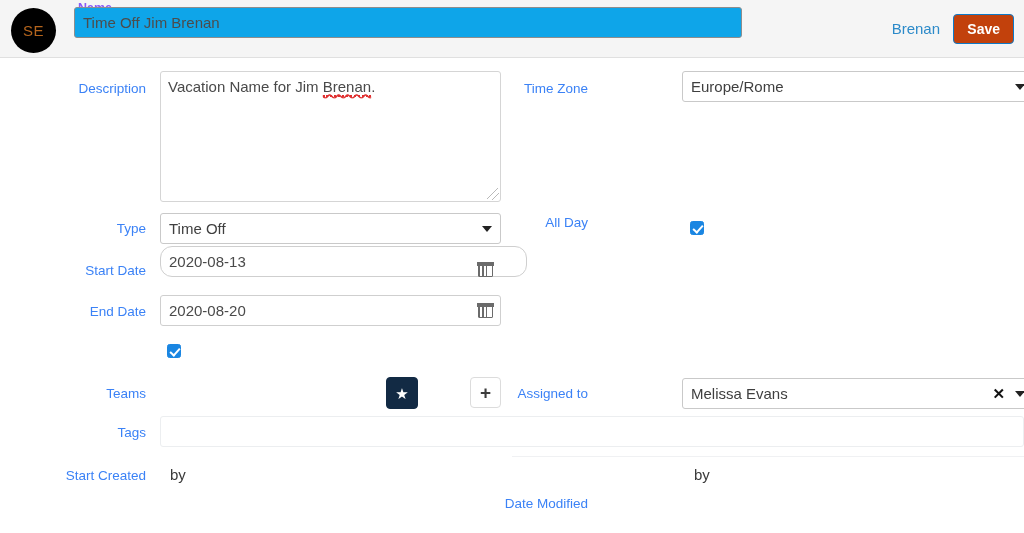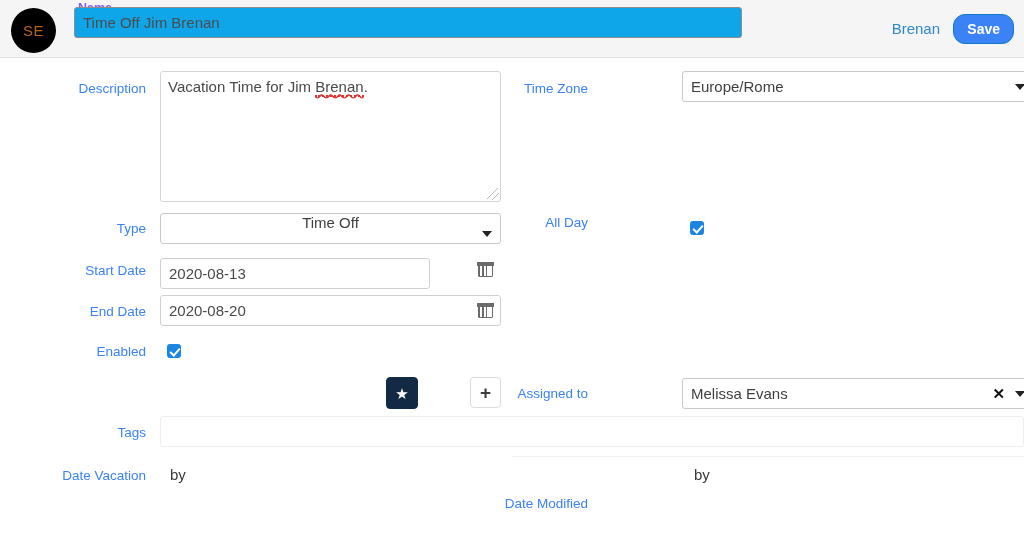--- a/index.html
+++ b/index.html
@@ -41,22 +41,22 @@
     outline:none;
   }
   .cancel-btn {
     position:absolute; right:78px; top:16px;
     font-size:15px; color:#2c8ac9; background:none; border:none;
     cursor:pointer; padding:4px 6px;
     font-family:"Liberation Sans", sans-serif;
   }
   .save-btn {
     position:absolute; right:10px; top:14px;
-    background:#3b82f6; color:#ffffff;
-    border:1px solid #0d7ac8; border-radius:12px;
+    background:#c2410c; color:#ffffff;
+    border:1px solid #0d7ac8; border-radius:4px;
     font-size:14px; font-weight:bold;
     padding:6px 13px; cursor:pointer;
     font-family:"Liberation Sans", sans-serif;
   }
 
   
   .body { position:absolute; left:0; top:58px; width:1024px; height:475px; }
 
   .lbl {
     position:absolute;
@@ -193,68 +193,68 @@
     <div class="name-label">Name</div>
     <input class="name-input" type="text" value="Time Off Jim Brenan" style="">
     <button class="cancel-btn">Brenan</button>
     <button class="save-btn">Save</button>
   </div>
 
   <div class="body">
 
     <div class="lbl" style="left:0px; top:23px; width:146px;">Description</div>
     <div class="desc-area"></div>
-    <div class="desc-text"><span>Vacation Time for Jim </span><span class="spell">Brenan</span><span>.</span></div>
+    <div class="desc-text"><span>Vacation Name for Jim </span><span class="spell">Brenan</span><span>.</span></div>
     <div class="resize-grip"></div>
 
     <div class="lbl" style="left:470px; top:23px; width:118px;">Time Zone</div>
     <div class="selectbox" style="left:682px; top:13px; width:352px; height:31px;">
       <span>Europe/Rome</span>
       <span class="caret"></span>
     </div>
 
     <div class="lbl" style="left:0px; top:163px; width:146px;">Type</div>
-    <div class="selectbox" style="left:160px; top:155px; width:341px; height:31px;flex-direction:column;">
+    <div class="selectbox" style="left:160px; top:155px; width:341px; height:31px;">
       <span>Time Off</span>
       <span class="caret"></span>
     </div>
 
     <div class="lbl" style="left:470px; top:157px; width:118px;">All Day</div>
     <div class="chk" style="left:690px; top:163px;"></div>
 
     <div class="lbl" style="left:0px; top:205px; width:146px;">Start Date</div>
-    <input class="field" style="left: 160px; top: 200px; width: 270px; height: 31px;" type="text" value="2020-08-13">
+    <input class="field" style="left: 160px; top: 188px; width: 367px; height: 31px; border-radius: 12px;" type="text" value="2020-08-13">
     <span class="cal-icon" style="left:478px; top:205px;"></span>
 
     <div class="lbl" style="left:0px; top:246px; width:146px;padding-left:20px;">End Date</div>
     <input class="field" style="left: 160px; top: 237px; width: 341px; height: 31px;" type="text" value="2020-08-20">
     <span class="cal-icon" style="left:478px; top:246px;"></span>
 
-    <div class="lbl" style="left:0px; top:286px; width:146px;">Enabled</div>
     <div class="chk" style="left:167px; top:286px;"></div>
 
+    <div class="lbl" style="left:0px; top:328px; width:146px;">Teams</div>
     <div class="icon-btn star-btn" style="left:386px; top:319px; width:32px; height:32px;">
       <span class="star-glyph">★</span>
     </div>
     <div class="icon-btn plus-btn" style="left:470px; top:319px; width:31px; height:31px;">
       <span class="plus-glyph">+</span>
     </div>
 
     <div class="lbl" style="left:470px; top:328px; width:118px;">Assigned to</div>
     <div class="selectbox" style="left:682px; top:320px; width:352px; height:31px;">
       <span>Melissa Evans</span>
       <span class="clear-x">✕</span>
       <span class="caret after-x"></span>
     </div>
 
     <div class="lbl" style="left:0px; top:367px; width:146px;">Tags</div>
     <input class="tags-input" type="text" value="" style="">
 
     <div class="divider"></div>
 
-    <div class="lbl" style="left:0px; top:410px; width:146px;">Date Vacation</div>
+    <div class="lbl" style="left:0px; top:410px; width:146px;">Start Created</div>
     <div class="plain-val" style="left:170px; top:408px;">by</div>
 
     <div class="lbl" style="left:470px; top:410px; width:118px;margin-top:28px;">Date Modified</div>
     <div class="plain-val" style="left:694px; top:408px;">by</div>
 
   </div>
 </div>
 
 </body></html>

